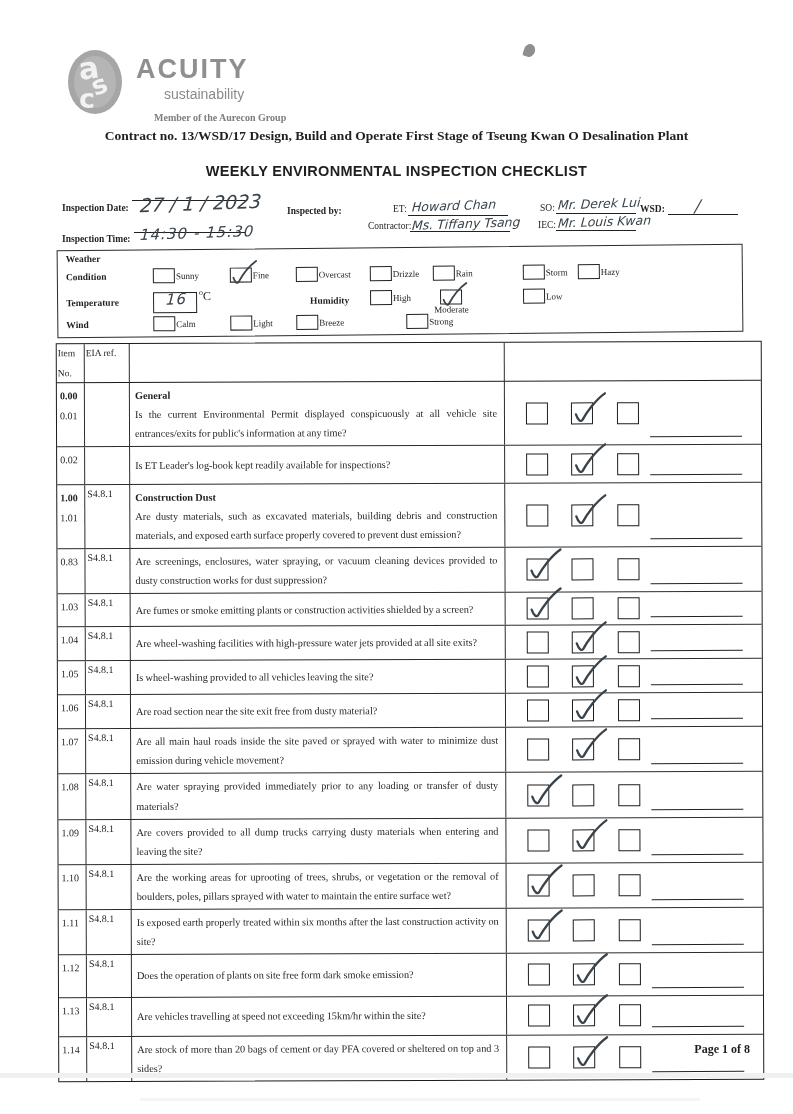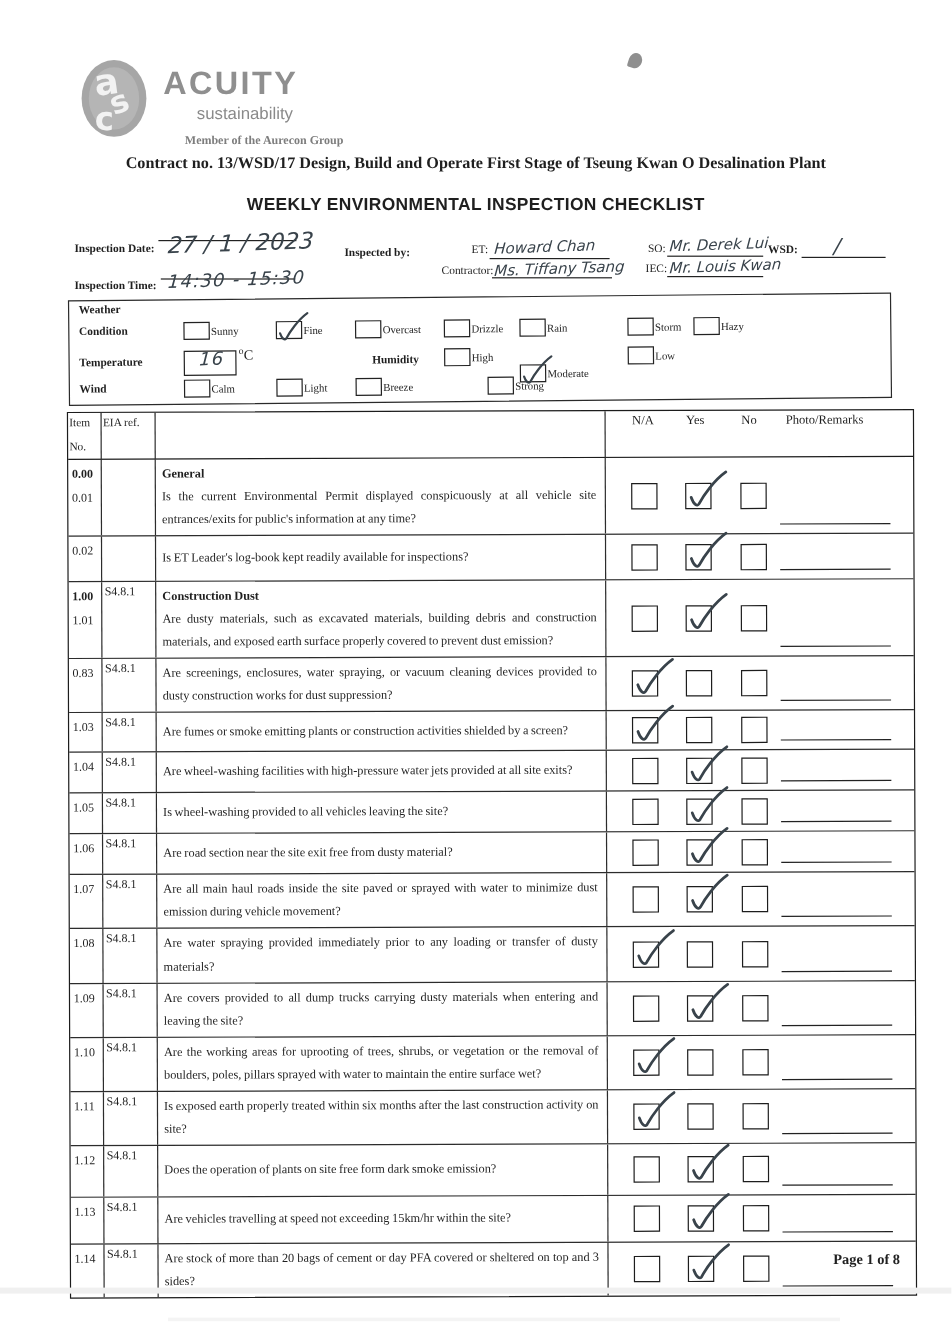--- a/index.html
+++ b/index.html
@@ -180,21 +180,21 @@
     <span class="w-lab" style="top:7px;">Temperature</span>
     <span class="temp-box" style="left:95px;top:2px;"></span>
     <span class="abs hw hw-time" style="left:108px;top:0px;">16</span>
     <span class="temp-unit" style="left:141px;top:-2px;"><sup>o</sup><span>C</span></span>
     <span class="w-lab" style="left:252px;top:7px;">Humidity</span>
     <div id="hum-opts">
         <div class="w-opt" style="left: 312px; top: 2px;">
           <span class="w-box"></span>
           <span class="olab">High</span>
         </div>
-        <div class="w-opt" style="left: 375px; top: 16px;">
+        <div class="w-opt" style="left: 375px; top: 2px; flex-direction: column;">
           <span class="w-box">
             <span class="tickwrap"><svg viewBox="0 0 38 38" width="100%" height="100%">
                 <path d="M7 23 C9 29, 12 31, 13.5 28.5 C17 22, 26 9, 36 2" fill="none" stroke="#39434b" stroke-width="2.3" stroke-linecap="round"></path>
               </svg></span>
           </span>
           <span class="olab">Moderate</span>
         </div>
         <div class="w-opt" style="left: 465px; top: 2px;">
           <span class="w-box"></span>
           <span class="olab">Low</span>
@@ -225,26 +225,20 @@
 </div>
 
 <div class="abs insp-table">
   <div class="t-grid t-head">
     <div class="hc">
       <div>Item</div>
       <div style="margin-top:6px;">No.</div>
     </div>
     <div class="hc">EIA ref.</div>
     <div class="hc q"></div>
-    <div class="checks-head">
-      <span style="left:22px;">N/A</span>
-      <span style="left:67px;">Yes</span>
-      <span style="left:113px;">No</span>
-      <span style="left:150px;">Photo/Remarks</span>
-    </div>
   </div>
   <div id="t-rows">
       <div class="t-grid t-row" style="min-height: 60px;">
         <div class="cell-item">
           <div style="font-weight: bold;">0.00</div>
           <div>0.01</div>
         </div>
         <div class="cell-eia"></div>
         <div class="cell-q" style="justify-content: flex-start;">
           <div class="sec">General</div>

